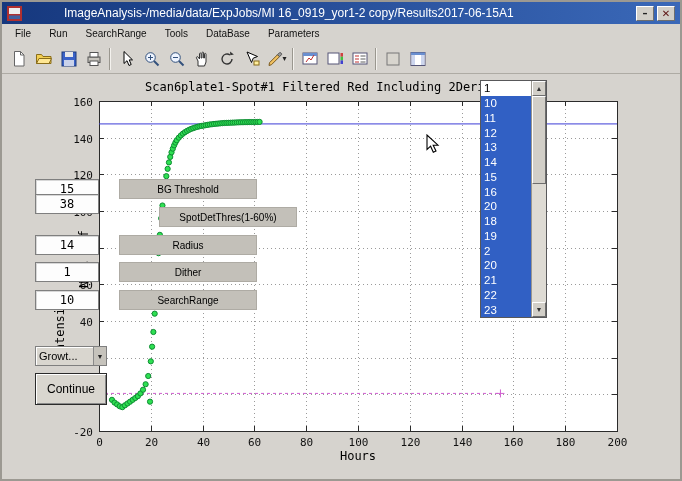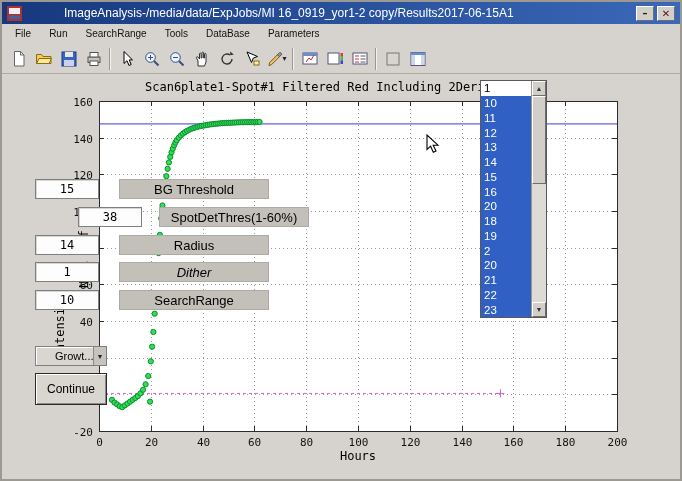--- a/index.html
+++ b/index.html
@@ -21,23 +21,23 @@
   .tb-sep{width:2px;height:22px;border-left:1px solid #9a978f;border-right:1px solid #f4f2ee;margin:0 3px}
   .brush-arrow{font-size:8px;color:#222;margin-left:-2px}
   
   .figure{position:relative;width:678px;height:405px;background:var(--figbg,#d6d3ce)}
   #plot-svg{position:absolute;left:0;top:0;z-index:1}
   .tick{font:11px "DejaVu Sans Mono",monospace;fill:#111}
   .pt{font:12px "DejaVu Sans Mono",monospace;fill:#000}
   .al{font:12px "DejaVu Sans Mono",monospace;fill:#000}
   #param-rows{position:absolute;left:0;top:0;width:100%;height:100%;z-index:3;pointer-events:none}
   .edit-field{position:absolute;left:33px;width:64px;height:20px;background:#fdfdfd;border:1px solid #7f7f7f;box-shadow:inset 1px 1px 0 rgba(0,0,0,.15);text-align:center;font:12px "DejaVu Sans Mono",monospace;color:#000;pointer-events:auto}
-  .param-label{position:absolute;left:117px;width:150px;height:20px;background:#c3c0b9;border:1px solid #aeaba4;color:#000;font-size:13px;display:flex;align-items:center;justify-content:center;pointer-events:auto}
+  .param-label{position:absolute;left:117px;width:138px;height:20px;background:#c3c0b9;border:1px solid #aeaba4;color:#000;font-size:10px;display:flex;align-items:center;justify-content:center;pointer-events:auto}
   .popup{position:absolute;left:33px;top:272px;width:72px;height:20px;background:#d9d6cf;border:1px solid #7f7f7f;box-shadow:inset 1px 1px 0 #fff;display:flex;align-items:center;z-index:3;font-size:11px}
-  .popup-text{flex:1;padding-left:19px;white-space:nowrap;overflow:hidden}
+  .popup-text{flex:1;padding-left:3px;white-space:nowrap;overflow:hidden}
   .popup-arrow{width:13px;height:100%;background:#c6c3bc;border-left:1px solid #8a8a8a;font-size:7px;display:flex;align-items:center;justify-content:center;color:#222}
   .continue-btn{position:absolute;left:33px;top:299px;width:72px;height:32px;background:#d9d6cf;border:1px solid #2b2b2b;box-shadow:inset 1px 1px 0 #fff,inset -1px -1px 0 #8a8a8a;font:12px "Liberation Sans",sans-serif;color:#000;z-index:3}
   
   .listbox{position:absolute;left:478px;top:6px;width:67px;height:238px;background:#fff;border:1px solid #58585a;display:flex;z-index:6}
   .list-items{flex:1;display:flex;flex-direction:column;overflow:hidden}
   .list-item{flex:1;font-size:11.5px;padding-left:3px;color:#000;display:flex;align-items:center}
   .list-item.selected{background:var(--sel,#3160c4);color:#fff}
   .scrollbar{width:15px;display:flex;flex-direction:column;background:#dedbd4;border-left:1px solid #9a978f}
   .sb-btn{height:15px;background:#d2cfc8;border:1px solid;border-color:#fff #6e6e6e #6e6e6e #fff;font-size:7px;color:#333;display:flex;align-items:center;justify-content:center}
   .sb-track{flex:1;position:relative}
@@ -347,26 +347,26 @@
         </g>
       <text class="pt" x="143" y="17">Scan6plate1-Spot#1 Filtered Red Including 2Deriv Bl</text>
       <text class="al" x="356" y="386" text-anchor="middle">Hours</text>
       <text class="al" x="62" y="252" text-anchor="middle" transform="rotate(-90 62 252)">Intensity</text>
       <text class="al" x="86" y="214" transform="rotate(-90 86 214)">N   a,  d       f</text>
     </svg>
 
     <div id="param-rows">
         <input class="edit-field" value="15" style="top: 105px;">
         <div class="param-label" style="top: 105px;">BG Threshold</div>
-        <input class="edit-field" value="38" style="top: 133px; margin-left: 43px;">
+        <input class="edit-field" value="38" style="top: 120px;">
         <div class="param-label" style="top: 133px; margin-left: 40px;">SpotDetThres(1-60%)</div>
         <input class="edit-field" value="14" style="top: 161px;">
         <div class="param-label" style="top: 161px;">Radius</div>
         <input class="edit-field" value="1" style="top: 188px;">
-        <div class="param-label" style="top: 188px; font-style: italic;">Dither</div>
+        <div class="param-label" style="top: 188px;">Dither</div>
         <input class="edit-field" value="10" style="top: 216px;">
         <div class="param-label" style="top: 216px;">SearchRange</div>
       </div>
 
     <div class="popup">
       <span class="popup-text">Growt...</span>
       <span class="popup-arrow">▼</span>
     </div>
     <button class="continue-btn">Continue</button>
 

